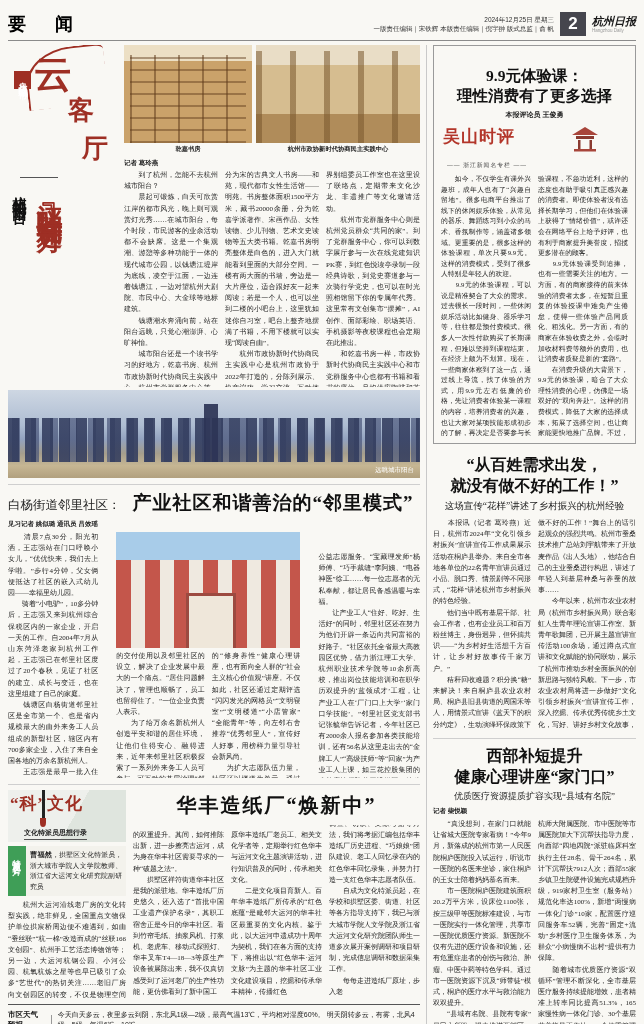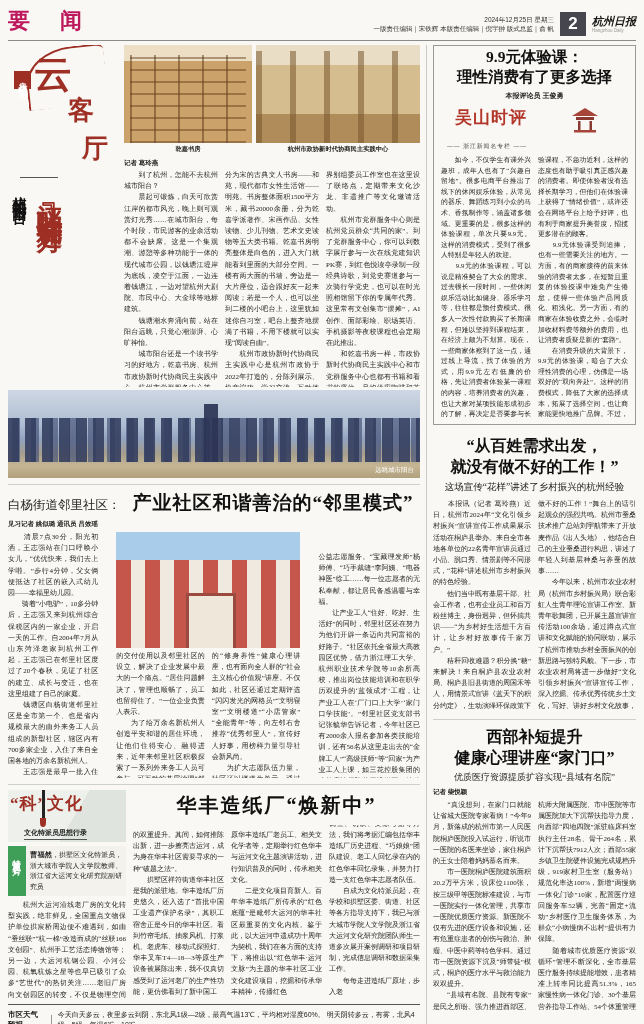--- a/index.html
+++ b/index.html
@@ -5,22 +5,22 @@
   html,body{margin:0;padding:0;}
   body{
     width:644px;height:1024px;overflow:hidden;
     background:#f9f8f4;color:#1c1c1c;
     font-family:"Liberation Serif", serif;
   }
   .page{width:628px;height:1016px;margin:0 auto;padding:4px 0 0;}
   
   .hdr{display:flex;align-items:flex-end;justify-content:space-between;
        border-bottom:1.5px solid #8b8b8b;padding:2px 0 4px;height:30px;}
-  .hdr-section{font-family:"Liberation Sans",sans-serif;font-size:22px;font-weight:bold;
-       letter-spacing:12px;color:#be185d;}
+  .hdr-section{font-family:"Liberation Sans",sans-serif;font-size:18px;font-weight:bold;
+       letter-spacing:12px;color:#000000;}
   .hdr-right{display:flex;align-items:center;gap:6px;}
   .hdr-meta{text-align:right;font-size:6.5px;line-height:9px;color:#333;
        font-family:"Liberation Sans",sans-serif;}
   .hdr-pagenum{width:26px;height:24px;background:#46464e;color:#fff;
        font-family:"Liberation Sans",sans-serif;font-weight:bold;font-size:17px;
        display:flex;align-items:center;justify-content:center;}
   .hdr-brand{text-align:left;}
   .hdr-brand .cn{font-size:11px;font-weight:bold;font-style:italic;color:#1a1a1a;line-height:13px;}
   .hdr-brand .en{font-size:4.5px;color:#999;line-height:6px;font-family:"Liberation Sans",sans-serif;}
   
@@ -114,28 +114,28 @@
       font-weight:bold;padding:6px 3px;letter-spacing:2px;font-family:"Liberation Sans",sans-serif;}
   .card-txt{font-size:6.8px;line-height:10.5px;padding:4px;text-align:justify;}
   .card-txt b{font-size:7.2px;}
   .cult-col{flex:1;overflow:hidden;}
   .paperA{flex:1;display:flex;flex-direction:column;}
   .paperA-title{text-align:center;font-size:20px;font-weight:900;color:#111;
       font-family:"Liberation Serif",serif;letter-spacing:2px;margin:2px 0 6px;}
   .paperA-cols{display:flex;gap:7px;flex:1;overflow:hidden;align-items:flex-end;}
   .paperA-cols .tcol{flex:1;}
   
-  .rev-box{border:1px solid #9a9a9a;padding:1px 7px 5px;height:372px;overflow:hidden;
+  .rev-box{border:1px solid #9a9a9a;padding:20px 7px 5px;height:372px;overflow:hidden;
       display:flex;flex-direction:column;}
   .rev-title{text-align:center;font-size:15.5px;font-weight:900;line-height:20px;
       font-family:"Liberation Serif",serif;color:#111;}
   .rev-byline{text-align:center;font-size:7px;font-weight:bold;margin:4px 0 5px;
       font-family:"Liberation Sans",sans-serif;}
   .wushan{position:relative;height:34px;margin-bottom:2px;}
-  .wushan .wd{position:absolute;left:14px;top:0;font-size:17px;font-weight:900;color:#b3362a;
+  .wushan .wd{position:absolute;left:2px;top:0;font-size:17px;font-weight:900;color:#b3362a;
       font-family:"Liberation Serif",serif;letter-spacing:1px;}
   .pavilion{position:absolute;right:26px;top:2px;}
   .rev-colsub{text-align:left;font-size:5.8px;color:#444;margin:0 0 4px 6px;
       font-family:"Liberation Sans",sans-serif;letter-spacing:1px;}
   .rev-cols{display:flex;gap:7px;flex:1;overflow:hidden;}
   .rev-cols .tcol{flex:1;font-size:6.8px;line-height:10.6px;}
   .quoteA{margin-top:10px;}
   .quote-title{text-align:center;font-size:16px;font-weight:900;line-height:21px;
       font-family:"Liberation Serif",serif;color:#0f0f0f;}
   .quote-sub{text-align:center;font-size:9.5px;color:#222;margin:4px 0 5px;

